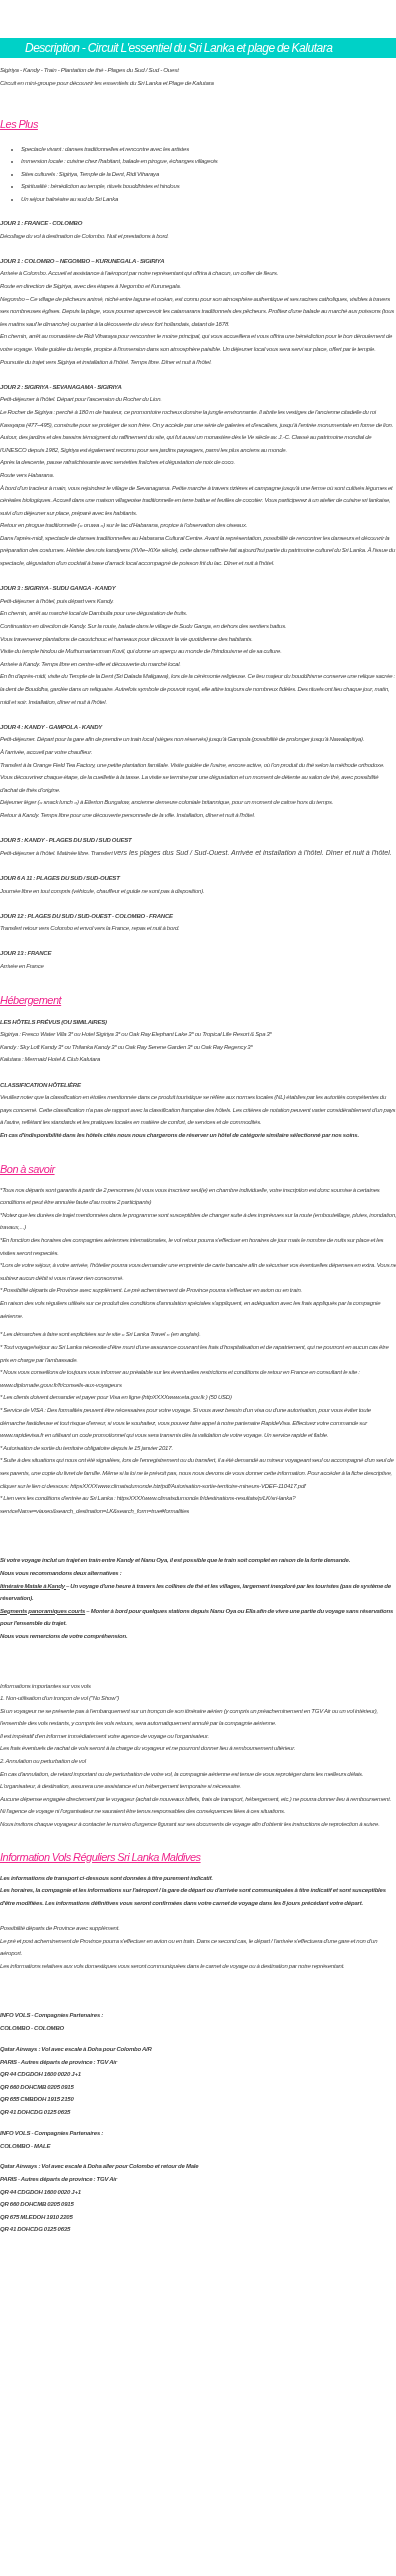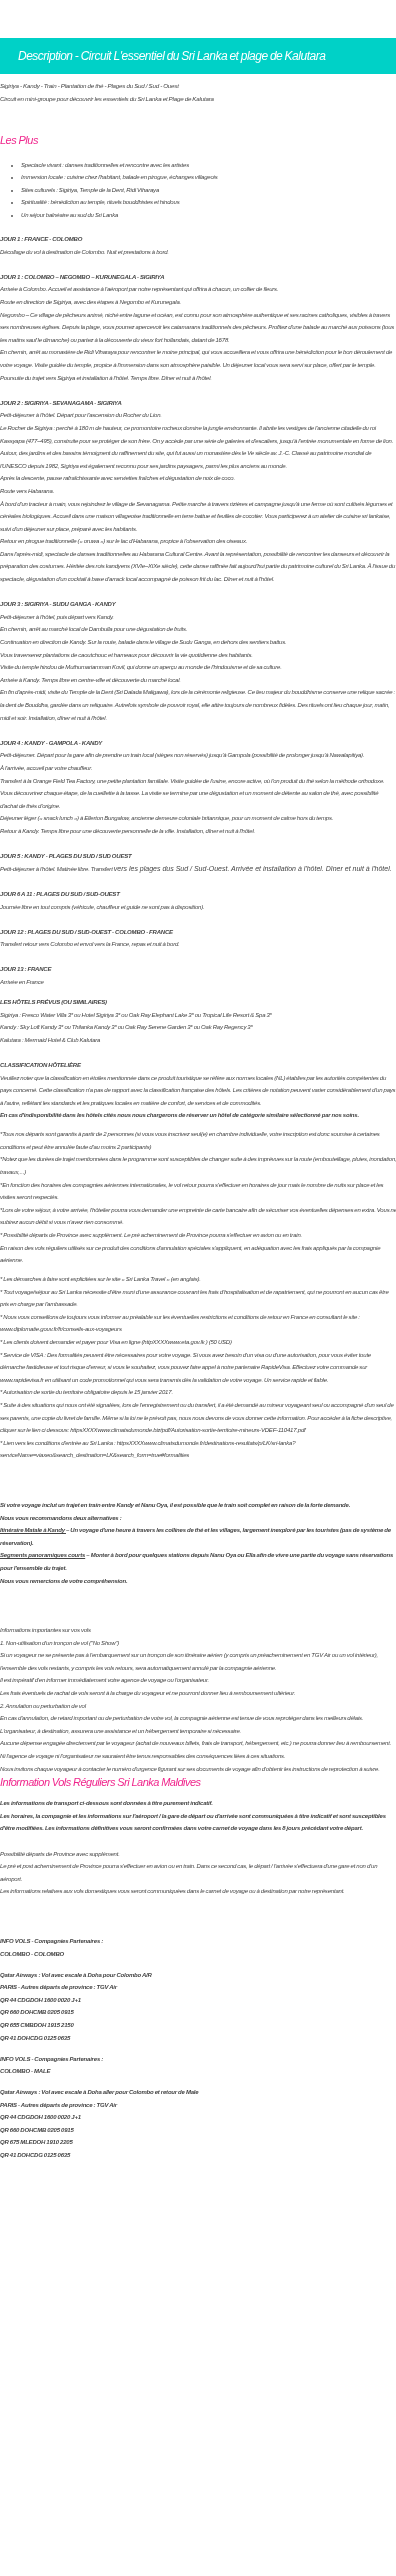--- a/index.html
+++ b/index.html
@@ -9,24 +9,24 @@
     color: #444444;
     font-style: italic;
     font-size: 6px;
     line-height: 12.6px;
     letter-spacing: -0.2px;
     word-spacing: -0.3px;
   }
   .page { width: 397px; padding-top: 38px; padding-bottom: 126px; }
   .title-bar {
     background: #00d1c7;
-    height: 36px;
+    height: 20px;
     display: flex;
     align-items: center;
-    padding-left: 18px;
+    padding-left: 25px;
     box-sizing: border-box;
   }
   .title-bar h1 {
     margin: 0;
     color: #ffffff;
     font-style: italic;
     font-weight: normal;
     font-size: 12px;
     letter-spacing: -0.5px;
     word-spacing: -0.5px;
@@ -35,20 +35,21 @@
   .subtitle { margin-top: 6.3px; }
   .subtitle p { margin: 0; line-height: 12.6px; font-size: 6.2px; }
   h2.section {
     color: #f0258c;
     font-style: italic;
     font-weight: normal;
     font-size: 11px;
     letter-spacing: -0.5px;
     margin: 0;
     line-height: 15.7px;
+    text-decoration: underline;
   }
   #les-plus { margin-top: 28px; }
   ul.plus { margin: 9.4px 0 0 0; padding-left: 21px; list-style: disc; }
   ul.plus li { line-height: 12.6px; color: #444; }
   ul.plus li::marker { color: #555; font-size: 5.2px; }
   #votre-circuit { margin-top: 21px; }
   .day { margin-top: 12.6px; }
   .day:first-of-type { margin-top: 11.5px; }
   .day h3 {
     margin: 0; font-weight: bold; font-style: italic;
@@ -62,21 +63,21 @@
   .block .strong { font-weight: bold; }
   #bon { margin-top: 20px; }
   .gap12 { margin-top: 6.3px; }
   .gap24 { margin-top: 12.6px; }
   #infos { margin-top: 29px; }
   .train-block { margin-top: 37px; font-weight: bold; }
   .train-block p { margin: 0; line-height: 12.6px; }
   .train-block u { text-decoration: underline; }
   .flight-block { margin-top: 37px; }
   .flight-block p { margin: 0; line-height: 12.6px; }
-  #vols-reguliers { }
+  #vols-reguliers { margin-top: 19px; }
   .vols-bold p { margin: 0; line-height: 12.6px; font-weight: bold; }
   .flights { margin-top: 37px; }
   .flights p { margin: 0; line-height: 12.6px; font-weight: bold; }
   .flights .grp { margin-top: 8.4px; }
 </style>
 </head>
 <body>
 
 <div class="page">
 
@@ -159,30 +160,32 @@
       <h3>JOUR 12 : PLAGES DU SUD / SUD-OUEST - COLOMBO - FRANCE</h3>
       <p>Transfert retour vers Colombo et envol vers la France, repas et nuit à bord.</p>
     </div>
 
     <div class="day">
       <h3>JOUR 13 : FRANCE</h3>
       <p>Arrivée en France</p>
     </div>
   </div>
 
+  <h2 class="section" id="hebergement">Hébergement</h2>
   <div class="block">
     <h3 class="sub-h">LES HÔTELS PRÉVUS (OU SIMILAIRES)</h3>
     <p>Sigiriya : Fresco Water Villa 3* ou Hotel Sigiriya 3* ou Oak Ray Elephant Lake 3* ou Tropical Life Resort &amp; Spa 3*</p>
     <p>Kandy : Sky Loft Kandy 3* ou Thilanka Kandy 3* ou Oak Ray Serene Garden 3* ou Oak Ray Regency 3*</p>
     <p>Kalutara :  Mermaid Hotel &amp; Club Kalutara</p>
     <h3 class="sub-h" style="margin-top:12.6px">CLASSIFICATION HÔTELIÈRE</h3>
     <p>Veuillez noter que la classification en étoiles mentionnée dans ce produit touristique se réfère aux normes locales (NL) établies par les autorités compétentes du pays concerné. Cette classification n'a pas de rapport avec la classification française des hôtels. Les critères de notation peuvent varier considérablement d'un pays à l'autre, reflétant les standards et les pratiques locales en matière de confort, de services et de commodités.</p>
     <p class="strong">En cas d'indisponibilité dans les hôtels cités nous nous chargerons de réserver un hôtel de catégorie similaire sélectionné par nos soins.</p>
   </div>
 
+  <h2 class="section" id="bon">Bon à savoir</h2>
   <div class="block gap12">
     <p>*Tous nos départs sont garantis à partir de 2 personnes (si vous vous inscrivez seul(e) en chambre individuelle, votre inscription est donc soumise à certaines conditions et peut être annulée faute d'au moins 2 participants)</p>
     <p>*Notez que les durées de trajet mentionnées dans le programme sont susceptibles de changer suite à des imprévues sur la route (embouteillage, pluies, inondation, travaux,...)</p>
     <p>*En fonction des horaires des compagnies aériennes internationales, le vol retour pourra s'effectuer en horaires de jour mais le nombre de nuits sur place et les visites seront respectés.</p>
     <p>*Lors de votre séjour, à votre arrivée, l'hôtelier pourra vous demander une empreinte de carte bancaire afin de sécuriser vos éventuelles dépenses en extra. Vous ne subirez aucun débit si vous n'avez rien consommé.</p>
     <p>* Possibilité départs de Province avec supplément. Le pré acheminement de Province pourra s'effectuer en avion ou en train.</p>
     <p class="gap24">En raison des vols réguliers utilisés sur ce produit des conditions d'annulation spéciales s'appliquent, en adéquation avec les frais appliqués par la compagnie aérienne.</p>
   </div>
 
   <div class="block gap12">

